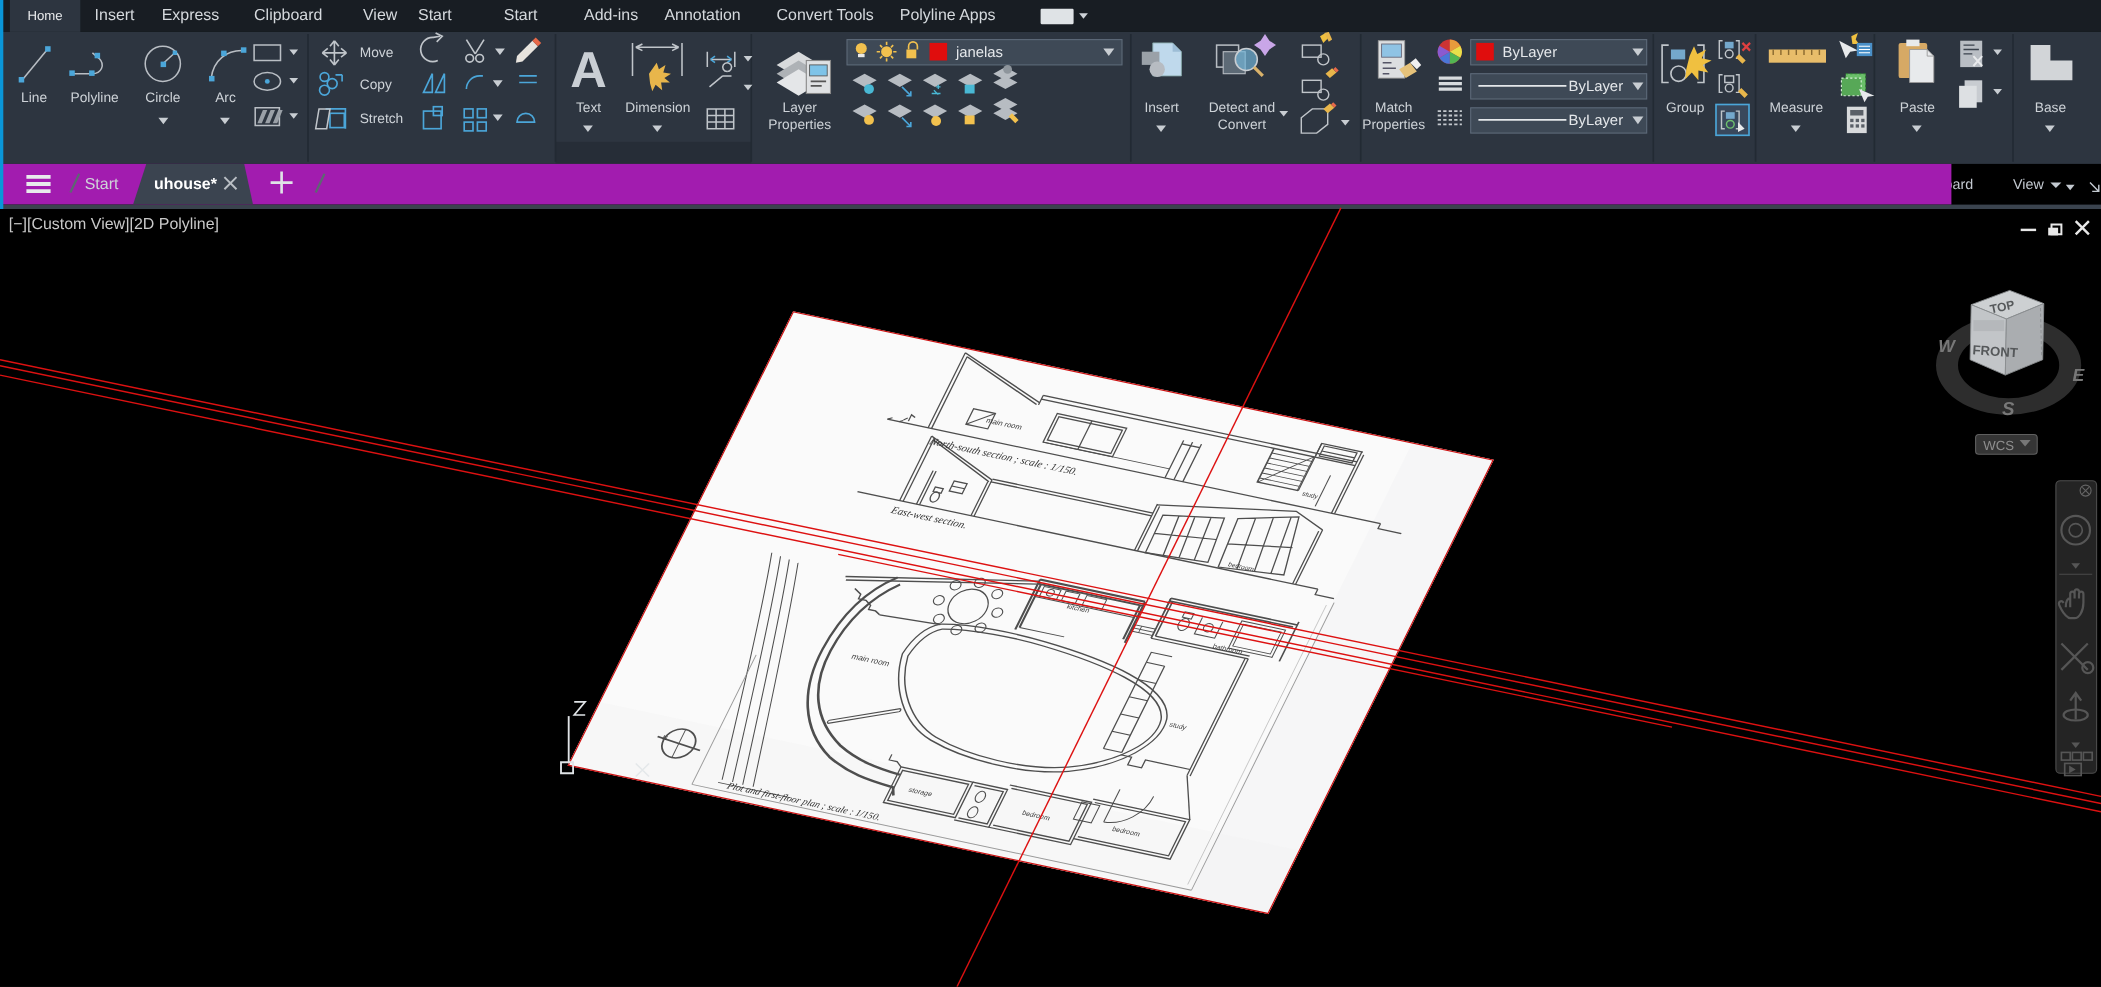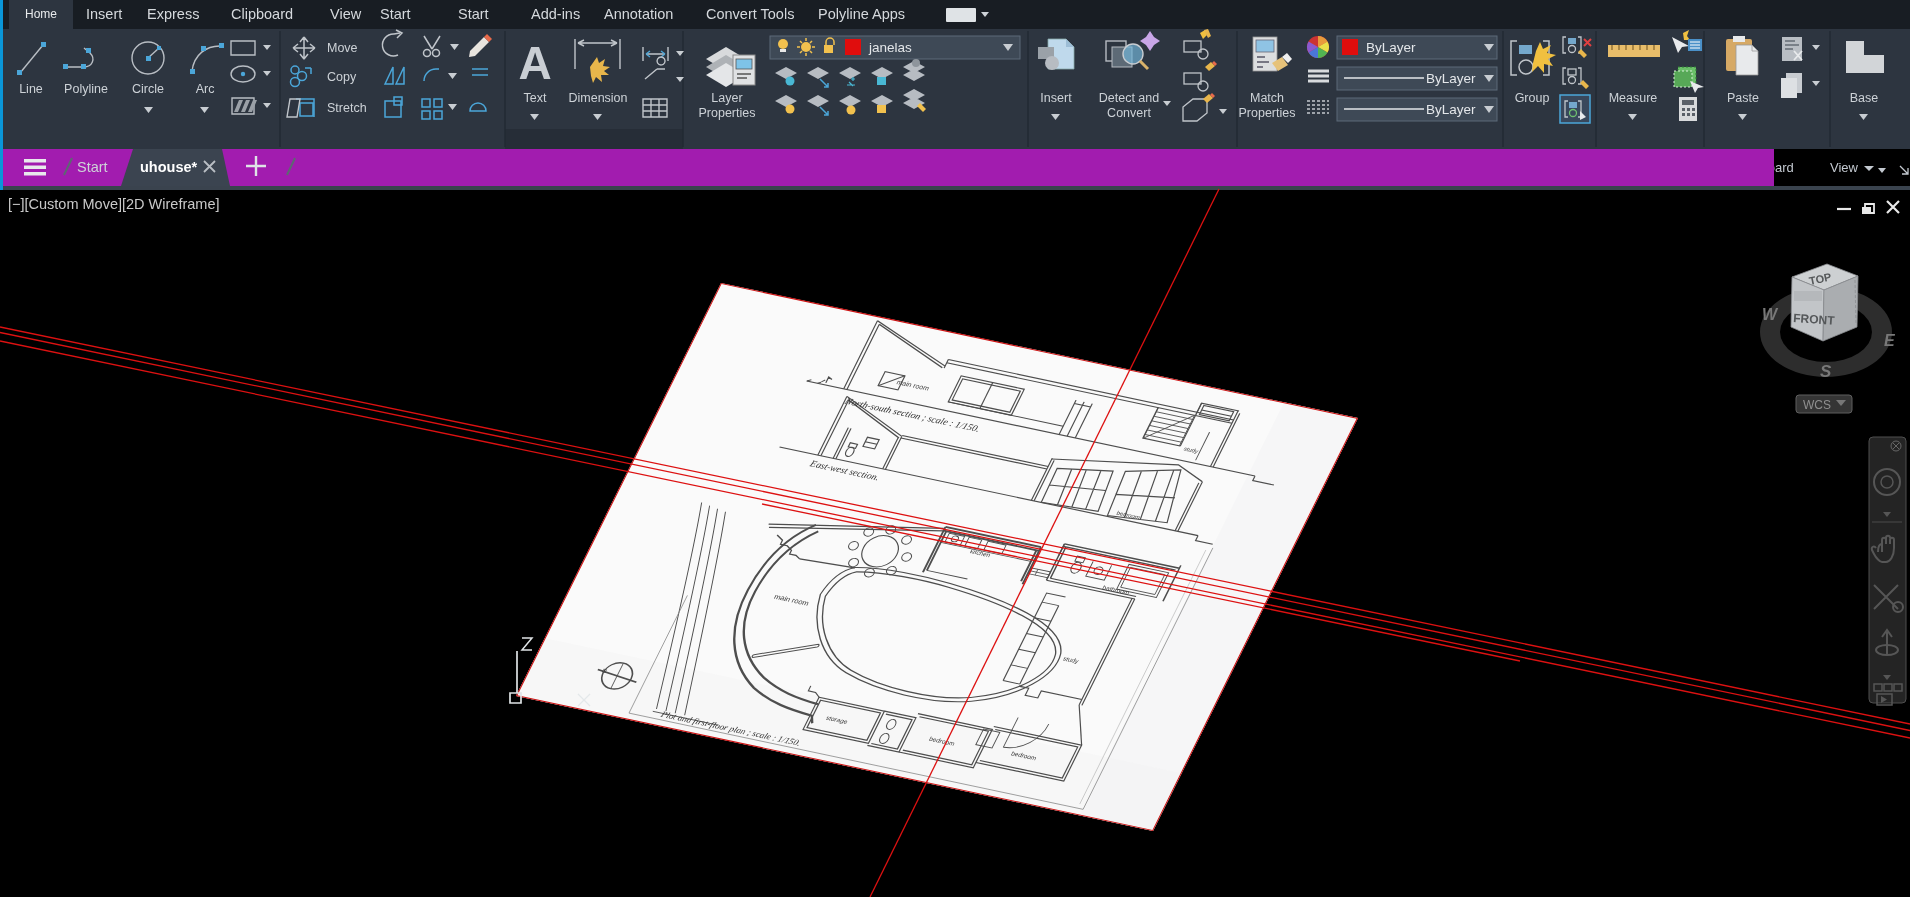--- a/index.html
+++ b/index.html
@@ -320,21 +320,21 @@
 <path d="M133 0 L121 37 L230 37 L222 0 Z" fill="#3b4450"></path>
 <text x="140" y="23" fill="#ffffff" font-size="14.5" font-weight="bold">uhouse*</text>
 <path d="M204 12 L215 23 M215 12 L204 23" stroke="#b9bec4" stroke-width="1.8"></path>
 <path d="M246 17h20 M256 7v20" stroke="#dfe3e6" stroke-width="2.4"></path>
 <path d="M287 26 L295 9" stroke="#5d6772" stroke-width="2"></path>
 </svg>
 </div>
 <div id="strip"></div>
 <div id="bluebar"></div>
 <div id="viewport">
-<div class="vptext" style="left:8px;top:6px">[−][Custom Move][2D Wireframe]</div>
+<div class="vptext" style="left:8px;top:6px">[−][Custom View][2D Polyline]</div>
 </div>
 <svg id="draw" width="1910" height="897" style="position:absolute;left:0;top:0" viewBox="0 0 1910 897">
 <defs></defs>
 
 <g transform="matrix(0.450495 0.095474 -0.205 0.413 721 283)">
 <rect x="0" y="0" width="1414" height="1000" fill="#fafafa"></rect>
 <polygon points="1250,0 1414,0 1414,1000 1250,1000" fill="#f1f1f3" opacity="0.4"></polygon>
 <polygon points="0,860 1414,860 1414,1000 0,1000" fill="#f2f2f3" opacity="0.4"></polygon>
 <rect x="1" y="1" width="1412" height="998" fill="none" stroke="#cc1111" stroke-width="2.4"></rect>
 <g stroke="#4e4e4e" stroke-width="2.6" fill="none">

